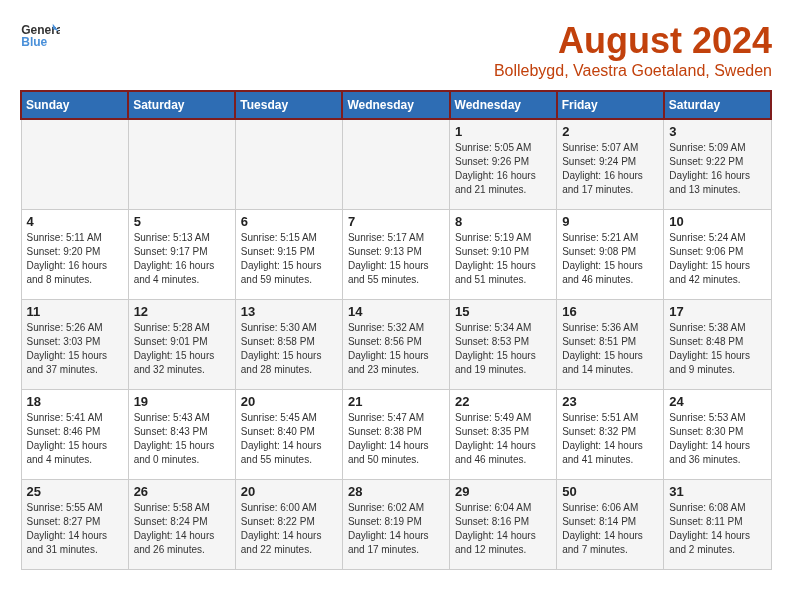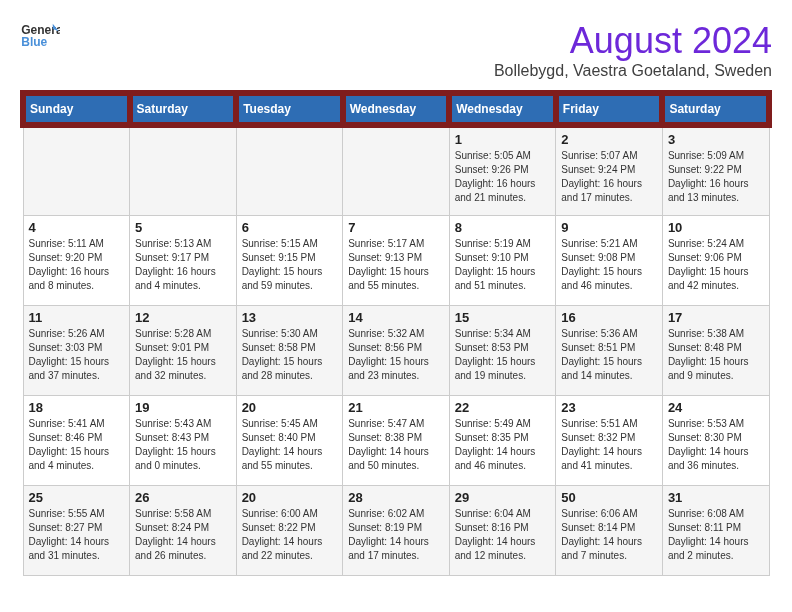--- a/index.html
+++ b/index.html
@@ -23,40 +23,40 @@
     .logo-wrapper {
       display: flex;
       align-items: center;
       gap: 4px;
     }
     .title-section {
       text-align: right;
     }
     .month-year {
       font-size: 36px;
-      font-weight: normal;
-      color: #6d28d9;
+      font-weight: bold;
+      color: #c2410c;
     }
     .location {
       font-size: 16px;
-      color: #404040;
+      color: #c2410c;
     }
     table {
       width: 100%;
       border-collapse: collapse;
       table-layout: fixed;
     }
     thead tr th {
       background-color: #2e6db4;
       color: #fff;
       font-size: 12px;
       font-weight: bold;
       padding: 6px 4px;
       text-align: left;
-      border: 6px solid #7f1d1d;
+      border: 2px solid #7f1d1d;
     }
     tbody tr td {
       border: 1px solid #ccc;
       vertical-align: top;
       padding: 4px 5px;
       font-size: 10px;
       color: #333;
       height: 90px;
     }
     tbody tr:nth-child(odd) td {

